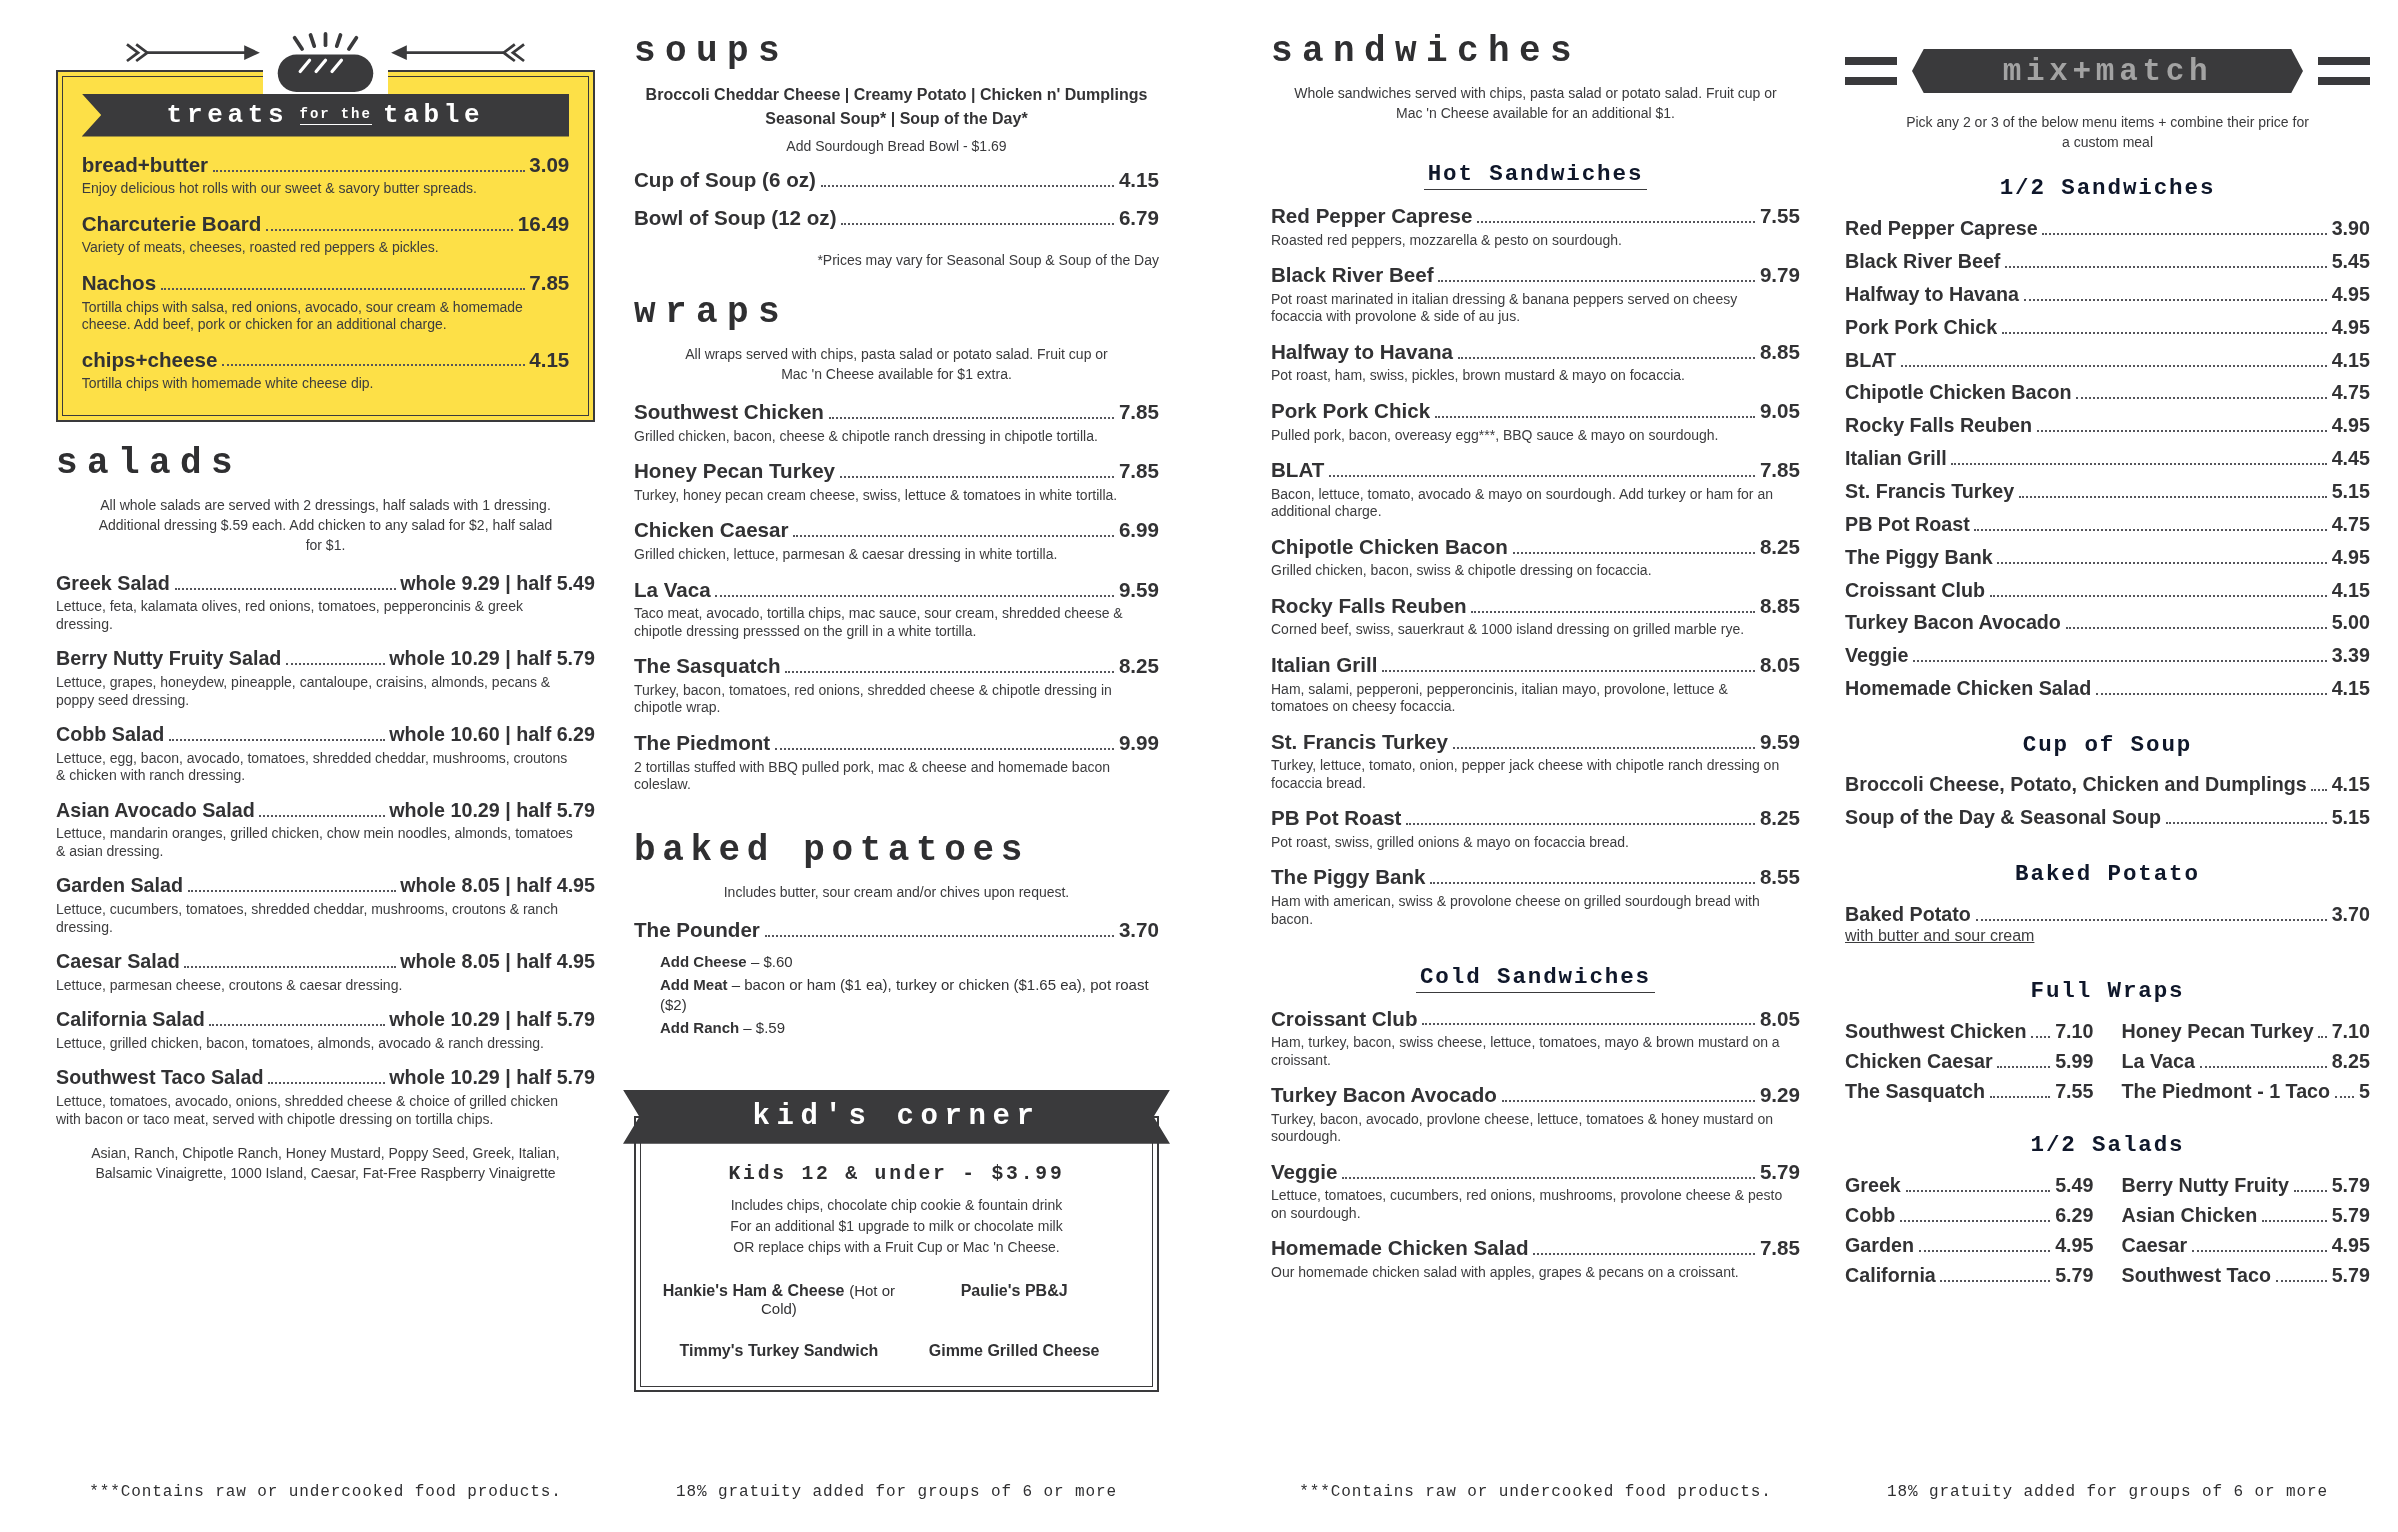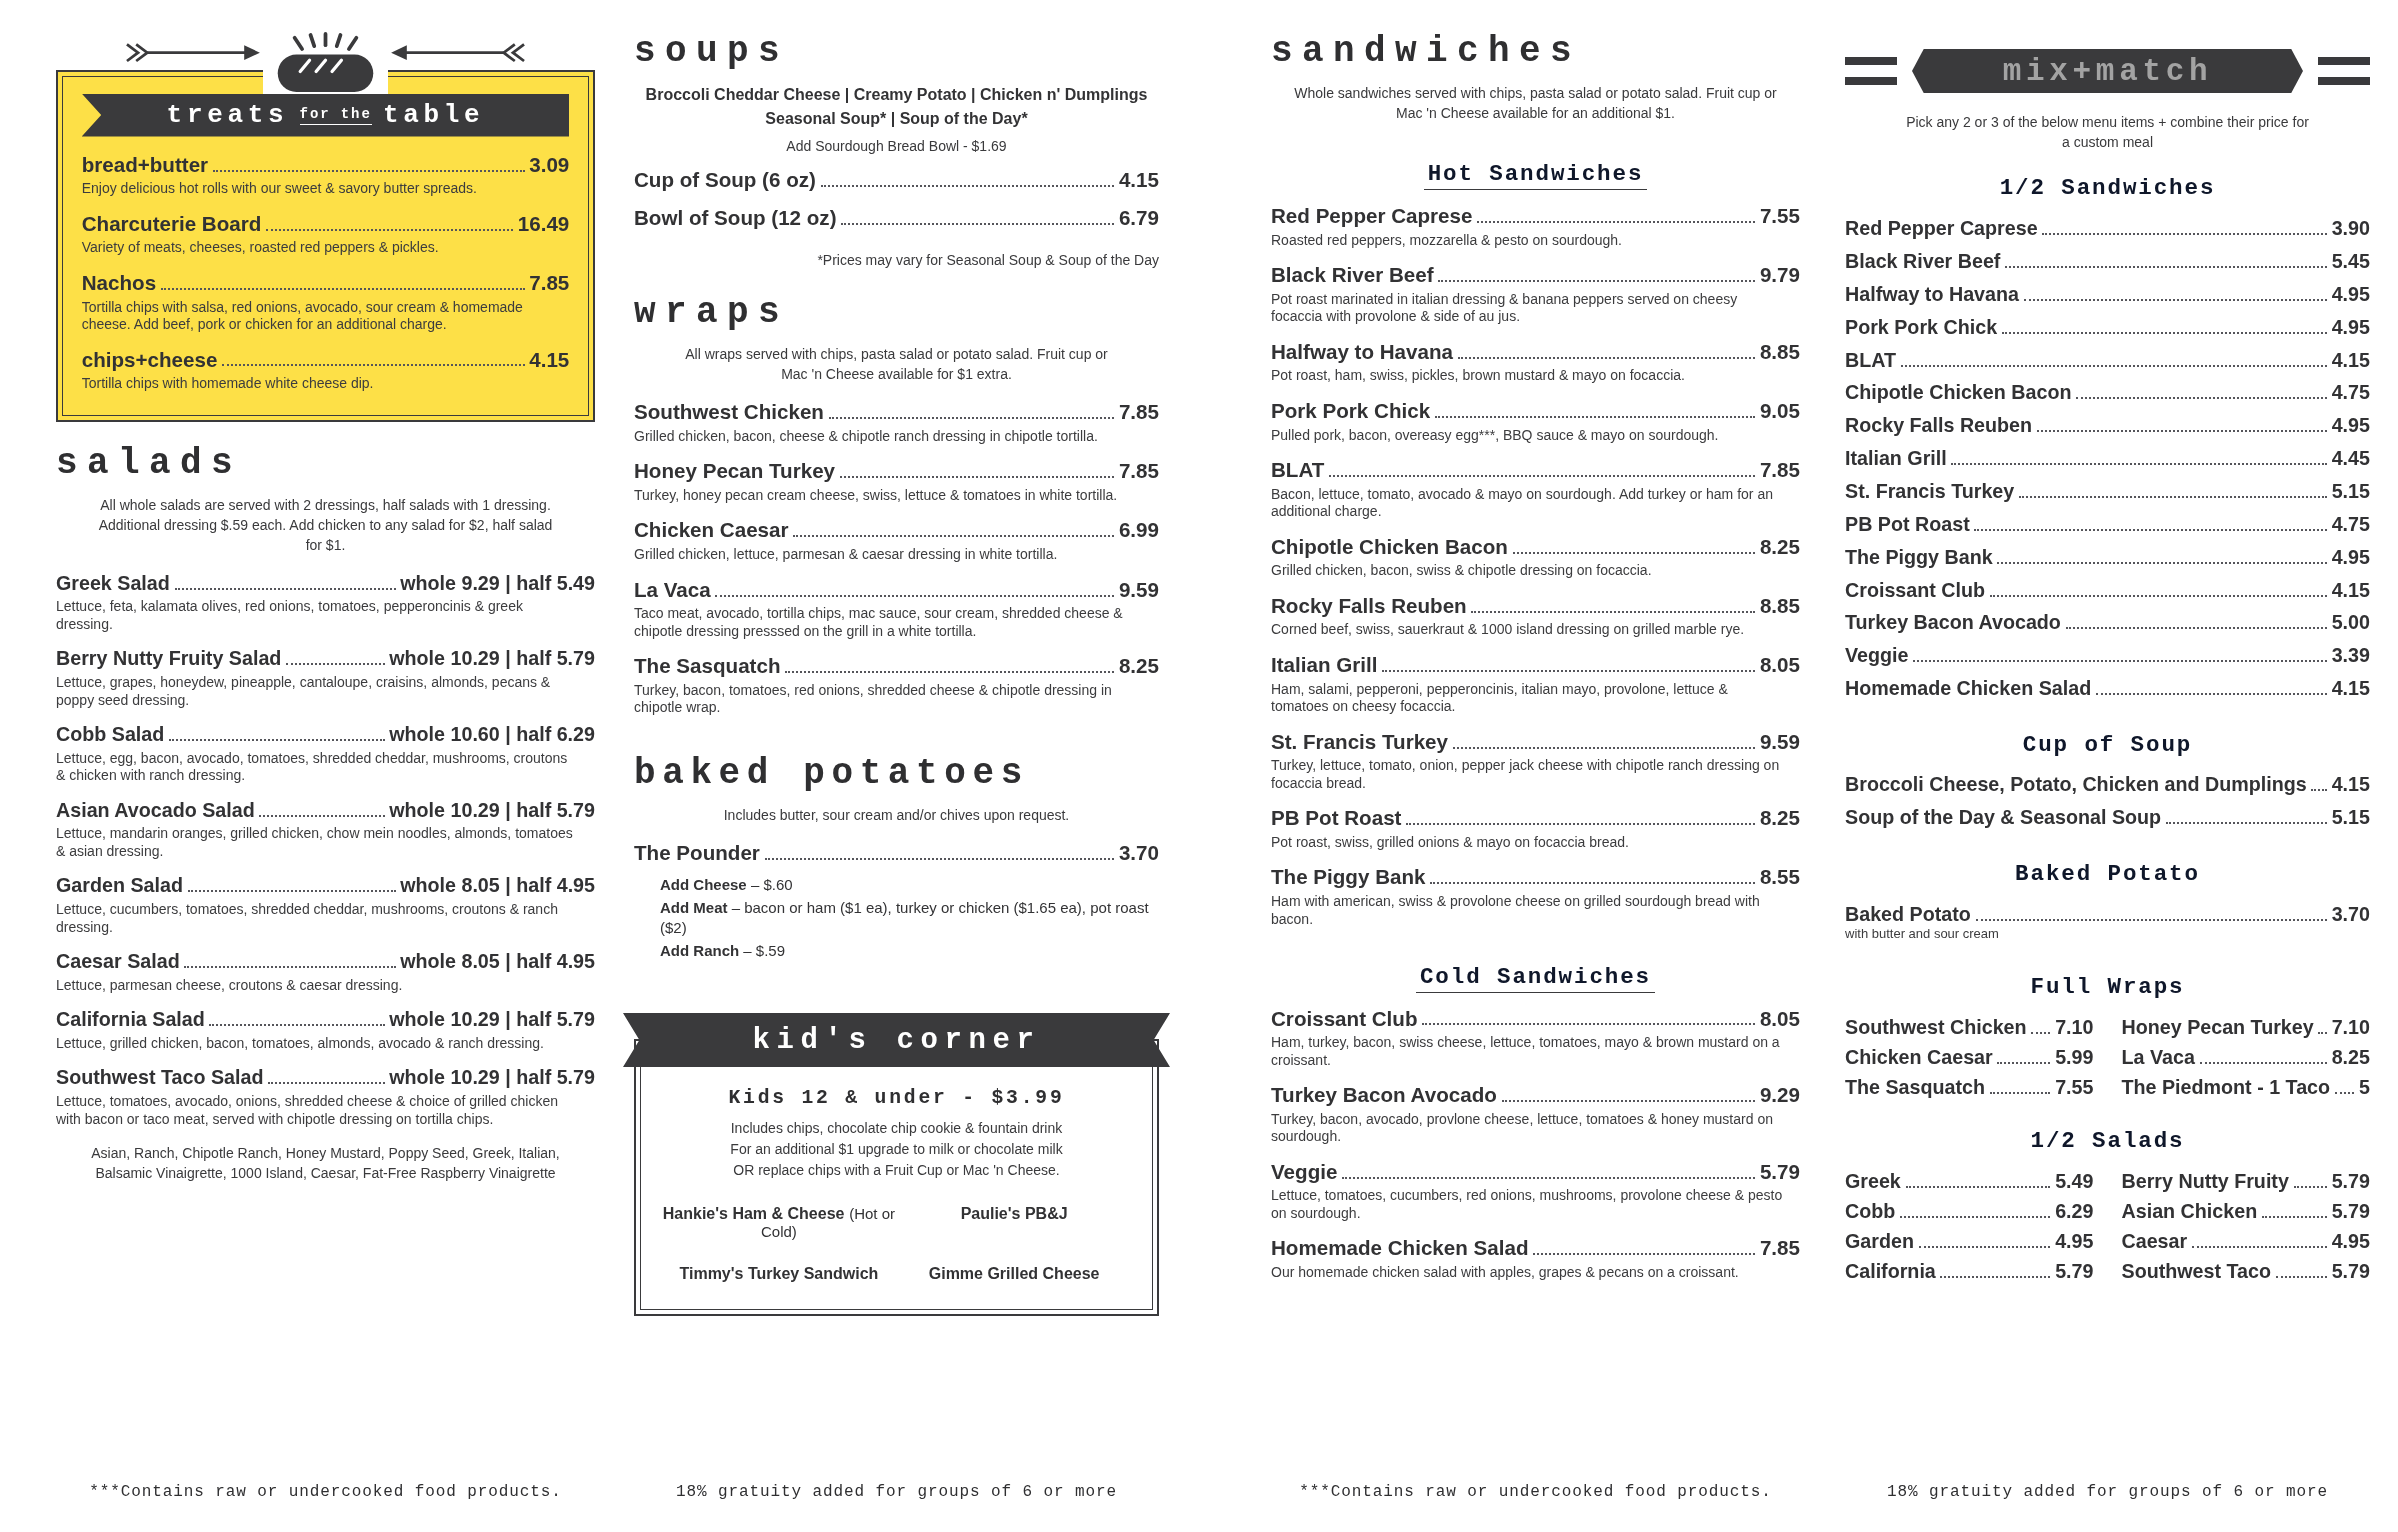--- a/index.html
+++ b/index.html
@@ -15,21 +15,21 @@
   
   .mi{margin-bottom:15px;}
   .mi-line{display:flex;align-items:flex-end;}
   .mi-name{font-weight:700;font-size:20.6px;line-height:1.1;white-space:nowrap;flex:0 0 auto;}
   .mi-dots{flex:1 1 auto;min-width:7.5px;border-bottom:2.8px dotted #55555a;margin:0 4.7px 4.7px;}
   .mi-price{font-weight:700;font-size:20.6px;line-height:1.1;white-space:nowrap;flex:0 0 auto;}
   .mi-desc{font-size:14px;line-height:1.25;color:#3c3c3e;margin-top:4px;max-width:97%;}
   .tight .mi-name,.tight .mi-price{font-size:19.7px;}
   .compact .mi{margin-bottom:11.2px;}
   .compact .mi-name,.compact .mi-price{font-size:19.7px;}
-  .compact .mi-desc{font-size:13px;margin-top:0.9px;}
+  .compact .mi-desc{font-size:16px;margin-top:0.9px;text-decoration:underline;}
   .grid2{display:grid;grid-template-columns:1fr 1fr;column-gap:28px;}
   .grid2 .mi{margin-bottom:8.4px;}
 
   
   .big-title{font-family:"Liberation Mono","DejaVu Sans Mono",monospace;font-weight:700;
              font-size:36px;line-height:1;letter-spacing:9.4px;text-align:left;
              margin:24px 0 13px;color:#2f2f31;}
   .subhead{font-family:"Liberation Mono","DejaVu Sans Mono",monospace;font-weight:700;
            font-size:22.5px;letter-spacing:1.9px;text-align:center;margin:20.6px 0 15px;color:#0f172a;}
   .subhead span{display:inline-block;padding:0 3.7px 1.9px;}
@@ -314,20 +314,28 @@
     <div class="mi-desc">Taco meat, avocado, tortilla chips, mac sauce, sour cream, shredded cheese &amp; chipotle dressing presssed on the grill in a white tortilla.</div>
   </div>
         <div class="mi">
     <div class="mi-line">
       <span class="mi-name">The Sasquatch</span>
       <span class="mi-dots"></span>
       <span class="mi-price">8.25</span>
     </div>
     <div class="mi-desc">Turkey, bacon, tomatoes, red onions, shredded cheese &amp; chipotle dressing in chipotle wrap.</div>
   </div>
+        <div class="mi">
+    <div class="mi-line">
+      <span class="mi-name">The Piedmont</span>
+      <span class="mi-dots"></span>
+      <span class="mi-price">9.99</span>
+    </div>
+    <div class="mi-desc">2 tortillas stuffed with BBQ pulled pork, mac &amp; cheese and homemade bacon coleslaw.</div>
+  </div>
       </div>
 
     <h2 class="big-title" style="letter-spacing:6.6px;">baked potatoes</h2>
     <p class="note">Includes butter, sour cream and/or chives upon request.</p>
     <div>
         <div class="mi">
     <div class="mi-line">
       <span class="mi-name">The Pounder</span>
       <span class="mi-dots"></span>
       <span class="mi-price">3.70</span>

